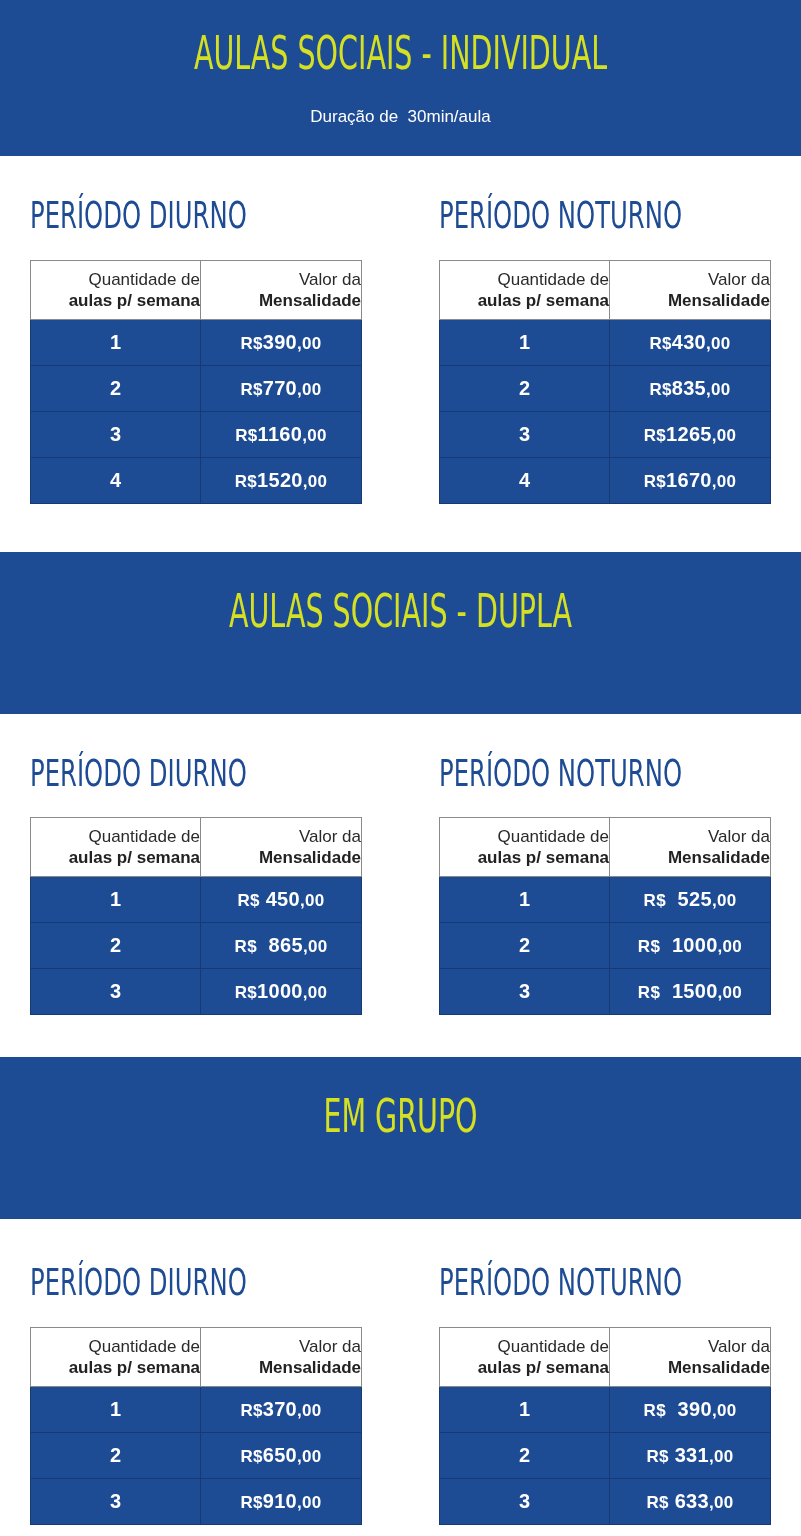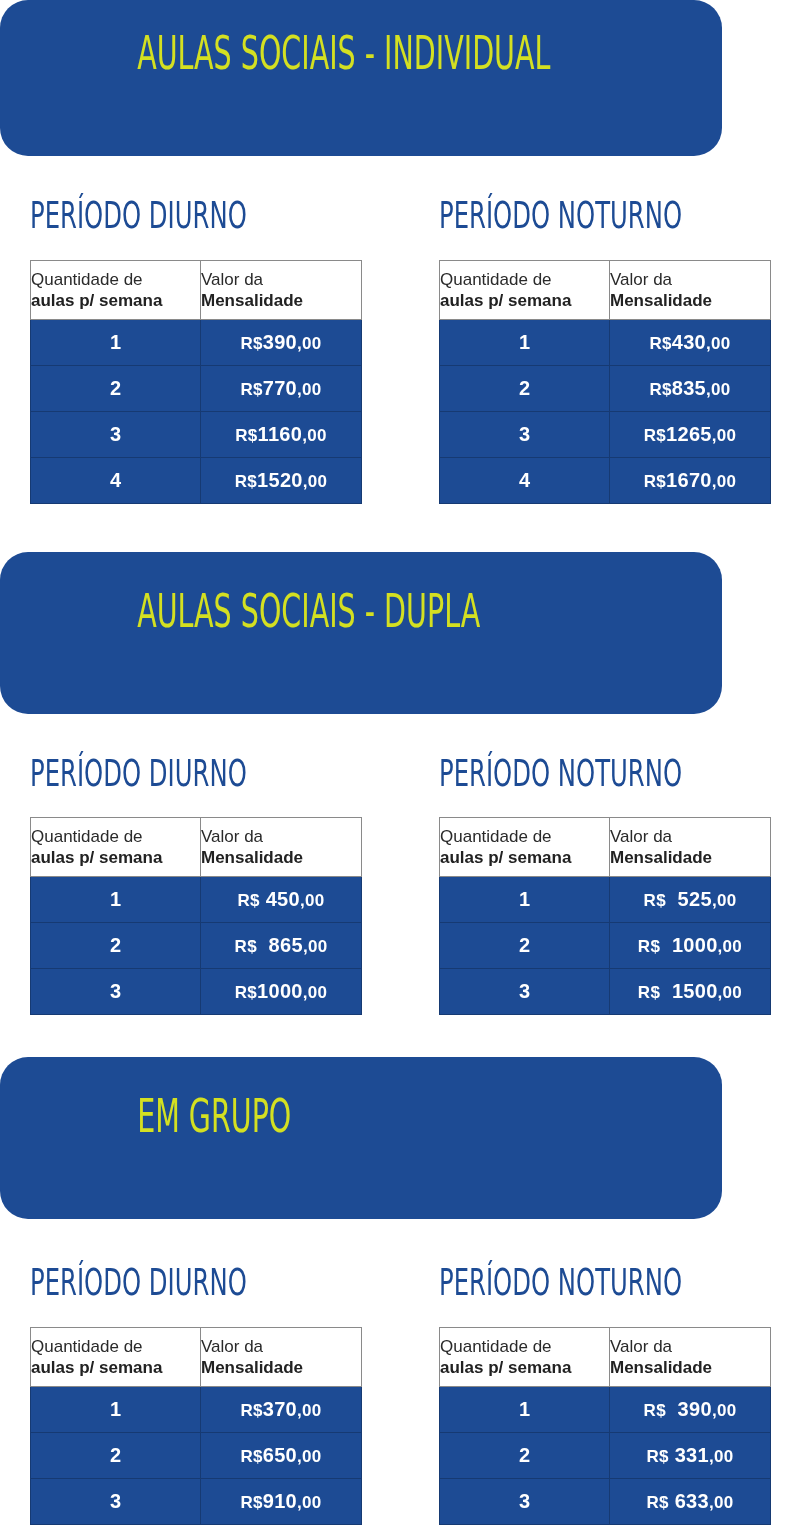--- a/index.html
+++ b/index.html
@@ -1,22 +1,22 @@
 <!DOCTYPE html>
 <html><head>
   <meta charset="utf-8">
   <style>
     html, body { margin: 0; padding: 0; }
     body {
       width: 801px; height: 1536px; background: #ffffff; position: relative;
       font-family: "Liberation Sans", sans-serif; overflow: hidden;
     }
     .banner {
-      position: absolute; left: 0; width: 722px; background: #1d4b94;
-      text-align: left; color: #fff; border-radius: 28px;
+      position: absolute; left: 0; width: 801px; background: #1d4b94;
+      text-align: center; color: #fff;
     }
     .banner-title {
       position: absolute; left: 0; width: 100%;
       font-family: "DejaVu Sans", sans-serif;
       font-weight: normal; color: #d4e021;
       font-size: 46px; letter-spacing: 0px;
       transform: scaleX(0.62); transform-origin: center;
       line-height: 1;
     }
     .banner-sub {
@@ -31,41 +31,42 @@
       transform: scaleX(0.64); transform-origin: left center;
       white-space: nowrap;
     }
     table.price {
       position: absolute; border-collapse: collapse;
       table-layout: fixed;
     }
     table.price th {
       background: #fff; color: #2a2a2a; font-weight: normal;
       border: 1px solid #8a8a8a; font-size: 17px; line-height: 21px;
-      height: 58px; padding: 0; text-align: left; vertical-align: middle;
+      height: 58px; padding: 0; text-align: right; vertical-align: middle;
     }
     table.price th b { font-weight: bold; color: #222; }
     table.price td {
       background: #1d4b94; color: #fff; font-weight: bold;
       border: 1px solid #163a73; border-top: 1px solid #102c5a;
       height: 45px; padding: 0; text-align: center; vertical-align: middle;
       font-size: 20px;
     }
     table.price td.qty { font-size: 20px; }
     table.price td.val { font-size: 20px; letter-spacing: 0.3px; }
     table.price td.val .cur { font-size: 17px; }
     table.price td.val .cents { font-size: 17px; }
     col.c1 { width: 170px; }
     col.c2 { width: 161px; }
   </style>
 </head>
 <body>
 
 <div class="banner" style="top:0; height:156px;">
   <div class="banner-title" style="top:30px;">AULAS SOCIAIS - INDIVIDUAL</div>
+  <div class="banner-sub" style="top:108px; white-space:pre;">Duração de  30min/aula</div>
 </div>
 
 <div class="section-heading" style="left:30px; top:196px;">PERÍODO DIURNO</div>
 <div class="section-heading" style="left:439px; top:196px;">PERÍODO NOTURNO</div>
 
 <table class="price" style="left:30px; top:260px; width:332px;">
   <colgroup>
       <col class="c1">
       <col class="c2">
     </colgroup>

